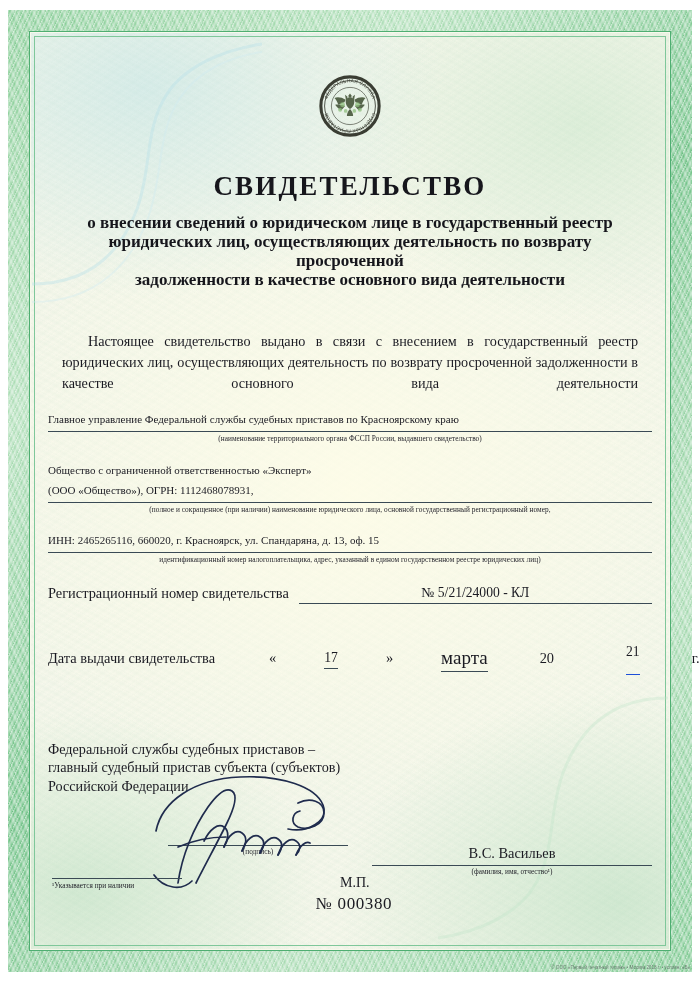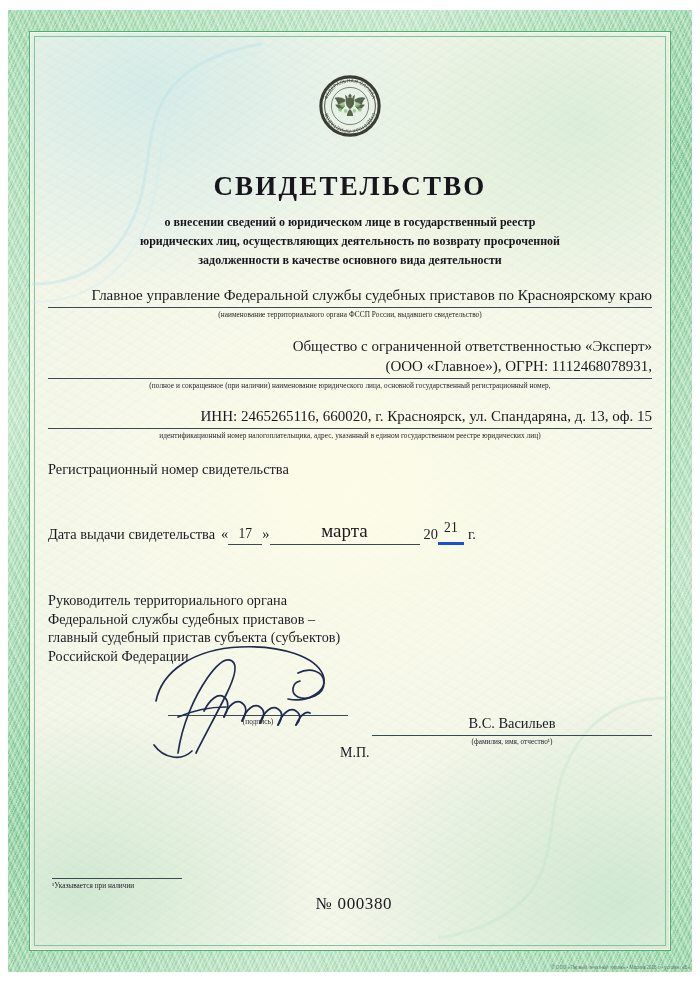--- a/index.html
+++ b/index.html
@@ -105,42 +105,42 @@
   .doc-title {
     text-align: center;
     font-size: 27px;
     font-weight: bold;
     letter-spacing: 2.2px;
     margin-top: 24px;
     color: #16161c;
   }
   .doc-subtitle {
     text-align: center;
-    font-size: 12px;
+    font-size: 17px;
     font-weight: bold;
     line-height: 19px;
     margin: 11px 22px 0 22px;
     color: #16161c;
   }
 
   
   .preamble {
     margin: 42px 14px 0 14px;
     font-size: 14.2px;
     line-height: 21px;
     text-align: justify;
     text-align-last: justify;
     text-indent: 26px;
   }
 
   
   .field { margin-top: 16px; }
   .field-value {
-    text-align: right;
-    font-size: 15px;
+    text-align: left;
+    font-size: 11px;
     line-height: 19px;
     padding-bottom: 2px;
   }
   .field-value.two-line { line-height: 20px; }
   .rule {
     border-bottom: 1px solid #3a4a55;
     height: 0;
   }
   .field-caption {
     text-align: center;
@@ -163,47 +163,49 @@
     flex: 1;
     margin-left: 10px;
     border-bottom: 1px solid #3a4a55;
     text-align: center;
     padding-bottom: 2px;
     font-size: 13.6px;
   }
 
   .date-row {
     display: flex;
-    align-items: flex-end;
+    align-items: center;
     margin-top: 40px;
     font-size: 14.4px;
+    gap: 48px;
   }
   .date-label { white-space: nowrap; padding-bottom: 2px; }
   .q { padding-bottom: 2px; }
   .date-day {
     width: 34px;
     border-bottom: 1px solid #3a4a55;
     text-align: center;
     padding-bottom: 2px;
     font-size: 13.6px;
   }
   .date-month {
     width: 150px;
     border-bottom: 1px solid #3a4a55;
     text-align: center;
     padding-bottom: 2px;
     font-size: 19px;
   }
   .date-cent { padding-bottom: 2px; margin-left: 4px; }
   .date-year {
     width: 26px;
-    border-bottom: 3px solid #1d4ed8;
-    text-align: center;
-    padding-bottom: 6px;
+    border-bottom: 1px solid #1d4ed8;
+    text-align: center;
+    padding-bottom: 14px;
     font-size: 13.6px;
+    margin-left: 24px;
   }
   .date-g { padding-bottom: 2px; margin-left: 4px; }
 
   
   .sig-block { margin-top: 46px; position: relative; }
   .sig-title {
     font-size: 14.2px;
     line-height: 18.5px;
   }
   .sig-lines {
@@ -334,60 +336,62 @@
       </svg>
     </div>
 
     <div class="doc-title">СВИДЕТЕЛЬСТВО</div>
     <div class="doc-subtitle">
       <span>о внесении сведений о юридическом лице в государственный реестр</span><br>
       <span>юридических лиц, осуществляющих деятельность по возврату просроченной</span><br>
       <span>задолженности в качестве основного вида деятельности</span>
     </div>
 
+    <div class="preamble">Настоящее свидетельство выдано в связи с внесением в государственный реестр юридических лиц, осуществляющих деятельность по возврату просроченной задолженности в качестве основного вида деятельности</div>
 
     <div class="field">
       <div class="field-value">Главное управление Федеральной службы судебных приставов по Красноярскому краю</div>
       <div class="rule"></div>
       <div class="field-caption">(наименование территориального органа ФССП России, выдавшего свидетельство)</div>
     </div>
 
     <div class="field">
       <div class="field-value two-line">
         <span>Общество с ограниченной ответственностью «Эксперт»</span><br>
-        <span>(ООО «Главное»), ОГРН: 1112468078931,</span>
+        <span>(ООО «Общество»), ОГРН: 1112468078931,</span>
       </div>
       <div class="rule"></div>
       <div class="field-caption">(полное и сокращенное (при наличии) наименование юридического лица, основной государственный регистрационный номер,</div>
     </div>
 
     <div class="field">
       <div class="field-value">ИНН: 2465265116, 660020, г. Красноярск, ул. Спандаряна, д. 13, оф. 15</div>
       <div class="rule"></div>
       <div class="field-caption">идентификационный номер налогоплательщика, адрес, указанный в едином государственном реестре юридических лиц)</div>
     </div>
 
     <div class="reg-row">
       <div class="reg-label">Регистрационный номер свидетельства</div>
+      <div class="reg-fill">№ 5/21/24000 - КЛ</div>
     </div>
 
     <div class="date-row">
       <div class="date-label">Дата выдачи свидетельства</div>
       <div class="q" style="margin-left:6px;">«</div>
       <div class="date-day">17</div>
       <div class="q">»</div>
       <div class="date-month">марта</div>
       <div class="date-cent">20</div>
       <div class="date-year">21</div>
       <div class="date-g">г.</div>
     </div>
 
     <div class="sig-block">
       <div class="sig-title">
-        <span>Руководитель территориального органа</span><br>
+        <br>
         <span>Федеральной службы судебных приставов –</span><br>
         <span>главный судебный пристав субъекта (субъектов)</span><br>
         <span>Российской Федерации</span>
       </div>
 
       <div class="sig-lines">
         <div class="sig-col-sign">
           <svg class="signature-ink" width="215" height="120" viewBox="0 0 215 120">
             <g fill="none" stroke="#1f2b4d" stroke-width="1.7" stroke-linecap="round" stroke-linejoin="round">
               <path d="M8 60 C 14 30, 46 8, 92 6 C 134 4, 168 16, 175 34 C 181 50, 160 62, 140 58"></path>

